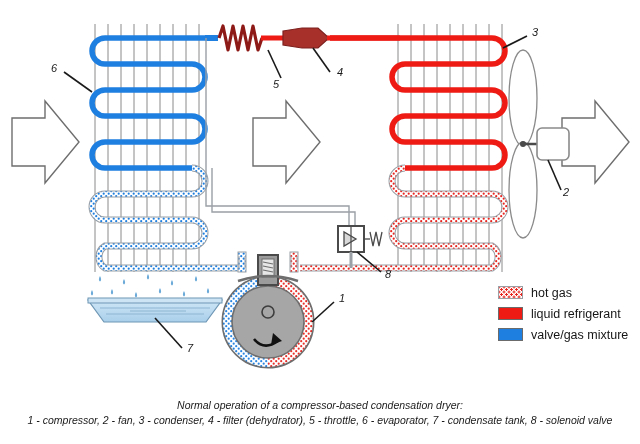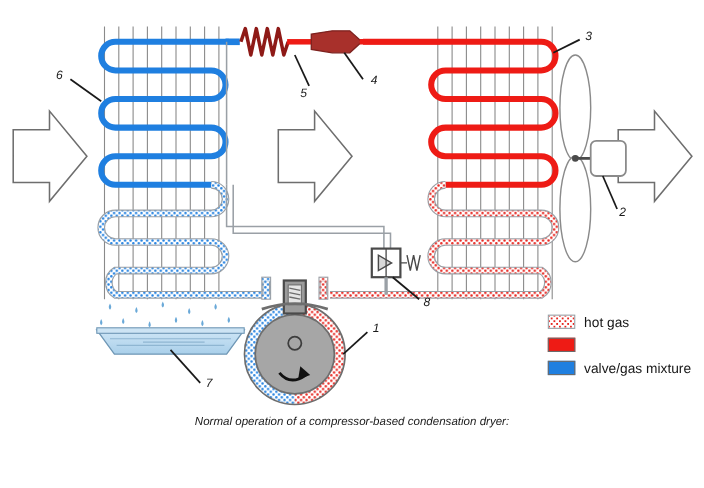--- a/index.html
+++ b/index.html
@@ -12,21 +12,21 @@
   .sw{width:25px;height:13px;box-sizing:border-box;margin-right:8px;flex:0 0 auto;}
   .sw-hot{border:1px solid #9aa0a6;background-color:#ffffff;
     background-image:radial-gradient(#e8251f 1.1px, transparent 1.2px),radial-gradient(#e8251f 1.1px, transparent 1.2px);
     background-size:5px 5px;background-position:0 0,2.5px 2.5px;}
   .sw-gas{border:1px solid #9aa0a6;background-color:#ffffff;
     background-image:radial-gradient(#1f7fe0 1.1px, transparent 1.2px),radial-gradient(#1f7fe0 1.1px, transparent 1.2px);
     background-size:5px 5px;background-position:0 0,2.5px 2.5px;}
   .sw-liq{border:1px solid #6b6b6b;background:#ee1b15;}
   .sw-mix{border:1px solid #6b6b6b;background:#1f7fe0;}
   .legend-txt{font-size:12.5px;color:#161616;font-family:"Liberation Sans",sans-serif;white-space:nowrap;}
-  .caption{position:absolute;left:0;top:376px;width:640px;text-align:center;}
+  .caption{position:absolute;left:0;top:398px;width:640px;text-align:center;}
   .caption div{font-style:italic;font-size:10.5px;color:#1a1a1a;line-height:15px;font-family:"Liberation Sans",sans-serif;}
 </style>
 </head>
 <body>
 
 <div id="stage">
 
   <svg id="diagram" viewBox="0 0 640 444">
     <defs>
       <pattern id="dotsRed" width="5" height="5" patternUnits="userSpaceOnUse">
@@ -231,24 +231,26 @@
     </g>
   </svg>
 
   <div class="legend">
     <div class="legend-row">
       <span class="sw sw-hot"></span>
       <span class="legend-txt">hot gas</span>
     </div>
     <div class="legend-row">
       <span class="sw sw-liq"></span>
+      <span class="legend-txt">liquid refrigerant</span>
     </div>
     <div class="legend-row">
       <span class="sw sw-mix"></span>
       <span class="legend-txt">valve/gas mixture</span>
     </div>
   </div>
 
   <div class="caption">
     <div>Normal operation of a compressor-based condensation dryer:</div>
+    <div>1 - compressor, 2 - fan, 3 - condenser, 4 - filter (dehydrator), 5 - throttle, 6 - evaporator, 7 - condensate tank, 8 - solenoid valve</div>
   </div>
 
 </div>
 
 </body></html>

